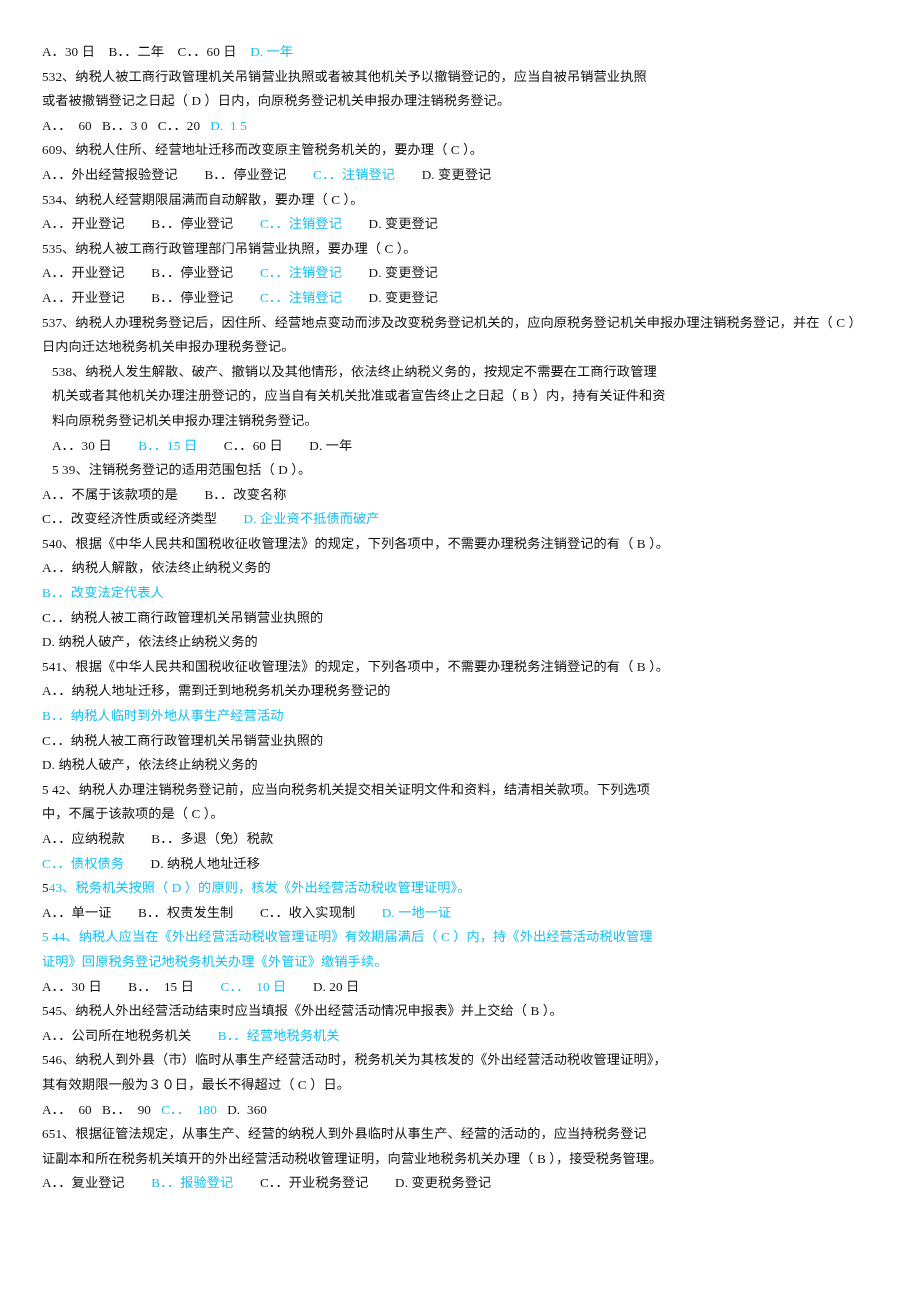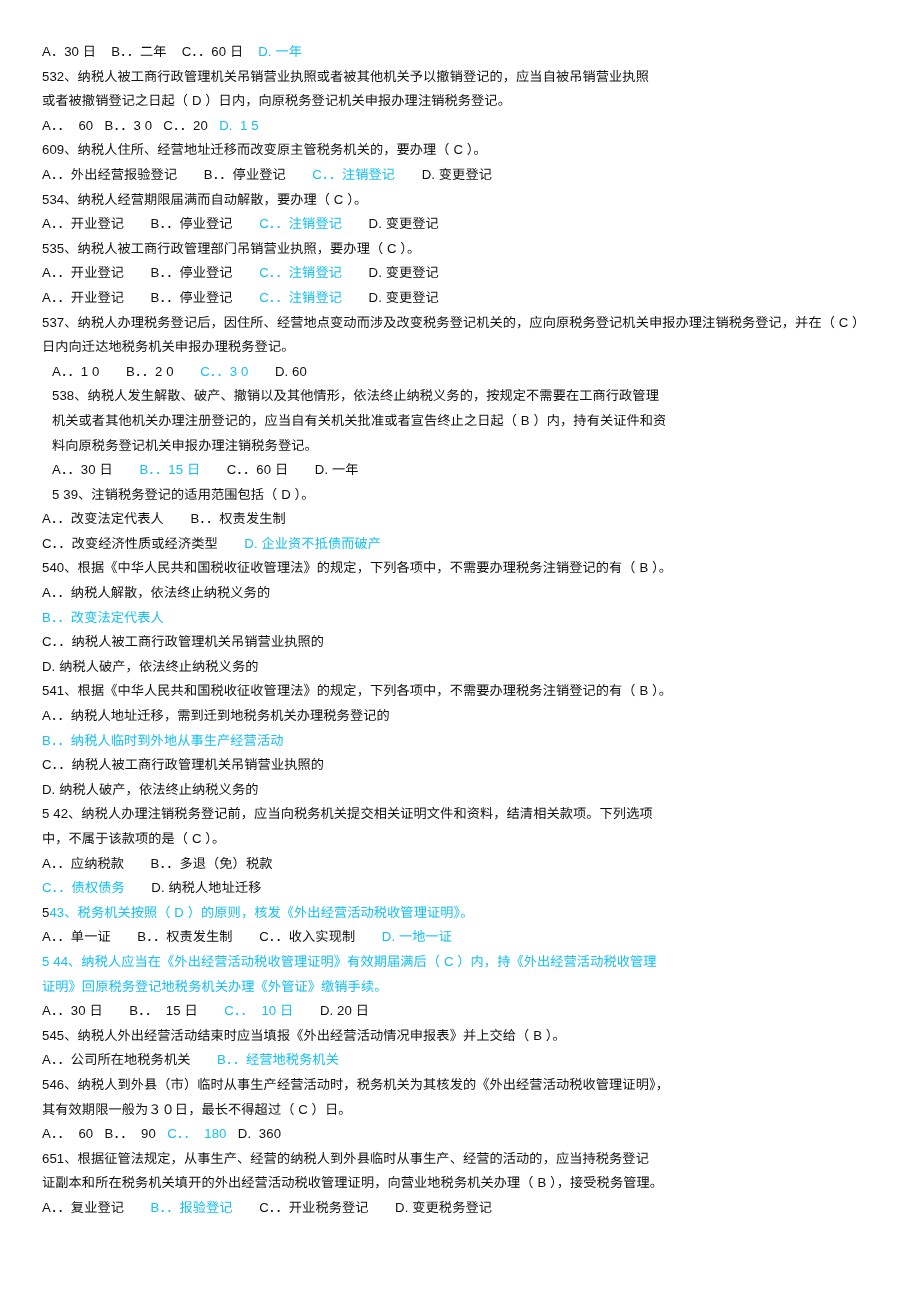--- a/index.html
+++ b/index.html
@@ -15,20 +15,21 @@
     color: #000000;
     -webkit-font-smoothing: none;
   }
   #page {
     position: relative;
     width: 920px;
     height: 1143px;
     box-sizing: border-box;
     padding: 40px 10px 0 42px;
     background: #ffffff;
+    font-family: Liberation Serif, serif;
   }
   .line {
     font-size: 13.2px;
     line-height: 24.6px;
     white-space: pre;
     letter-spacing: 0.1px;
     color: #111111;
   }
   .seg { white-space: pre; }
   .seg.cyan { color: #18c0f0; }
@@ -47,27 +48,26 @@
     <div class="line ind0"><span class="seg dark">A．．  60   B．．3 0   C．．20   </span><span class="seg cyan">D.  1 5</span></div>
     <div class="line ind0"><span class="seg dark">609、纳税人住所、经营地址迁移而改变原主管税务机关的，要办理（ C ）。</span></div>
     <div class="line ind0"><span class="seg dark">A．．外出经营报验登记　　B．．停业登记　　</span><span class="seg cyan">C．．注销登记</span><span class="seg dark">　　D. 变更登记</span></div>
     <div class="line ind0"><span class="seg dark">534、纳税人经营期限届满而自动解散，要办理（ C ）。</span></div>
     <div class="line ind0"><span class="seg dark">A．．开业登记　　B．．停业登记　　</span><span class="seg cyan">C．．注销登记</span><span class="seg dark">　　D. 变更登记</span></div>
     <div class="line ind0"><span class="seg dark">535、纳税人被工商行政管理部门吊销营业执照，要办理（ C ）。</span></div>
     <div class="line ind0"><span class="seg dark">A．．开业登记　　B．．停业登记　　</span><span class="seg cyan">C．．注销登记</span><span class="seg dark">　　D. 变更登记</span></div>
     <div class="line ind0"><span class="seg dark">A．．开业登记　　B．．停业登记　　</span><span class="seg cyan">C．．注销登记</span><span class="seg dark">　　D. 变更登记</span></div>
     <div class="line ind0"><span class="seg dark">537、纳税人办理税务登记后，因住所、经营地点变动而涉及改变税务登记机关的，应向原税务登记机关申报办理注销税务登记，并在（ C ）</span></div>
     <div class="line ind0"><span class="seg dark">日内向迁达地税务机关申报办理税务登记。</span></div>
-    <div class="line ind1"><span class="seg dark">A．．1 0　　B．．2 0　　</span><span class="seg cyan">C．．3 0</span><span class="seg dark">　　D. 60</span></div>
     <div class="line ind1"><span class="seg dark">538、纳税人发生解散、破产、撤销以及其他情形，依法终止纳税义务的，按规定不需要在工商行政管理</span></div>
     <div class="line ind1"><span class="seg dark">机关或者其他机关办理注册登记的，应当自有关机关批准或者宣告终止之日起（ B ）内，持有关证件和资</span></div>
     <div class="line ind1"><span class="seg dark">料向原税务登记机关申报办理注销税务登记。</span></div>
     <div class="line ind1"><span class="seg dark">A．．30 日　　</span><span class="seg cyan">B．．15 日</span><span class="seg dark">　　C．．60 日　　D. 一年</span></div>
     <div class="line ind1"><span class="seg dark">5 39、注销税务登记的适用范围包括（ D ）。</span></div>
-    <div class="line ind0"><span class="seg dark">A．．改变法定代表人　　B．．权责发生制</span></div>
+    <div class="line ind0"><span class="seg dark">A．．不属于该款项的是　　B．．改变名称</span></div>
     <div class="line ind0"><span class="seg dark">C．．改变经济性质或经济类型　　</span><span class="seg cyan">D. 企业资不抵债而破产</span></div>
     <div class="line ind0"><span class="seg dark">540、根据《中华人民共和国税收征收管理法》的规定，下列各项中，不需要办理税务注销登记的有（ B ）。</span></div>
     <div class="line ind0"><span class="seg dark">A．．纳税人解散，依法终止纳税义务的</span></div>
     <div class="line ind0"><span class="seg cyan">B．．改变法定代表人</span></div>
     <div class="line ind0"><span class="seg dark">C．．纳税人被工商行政管理机关吊销营业执照的</span></div>
     <div class="line ind0"><span class="seg dark">D. 纳税人破产，依法终止纳税义务的</span></div>
     <div class="line ind0"><span class="seg dark">541、根据《中华人民共和国税收征收管理法》的规定，下列各项中，不需要办理税务注销登记的有（ B ）。</span></div>
     <div class="line ind0"><span class="seg dark">A．．纳税人地址迁移，需到迁到地税务机关办理税务登记的</span></div>
     <div class="line ind0"><span class="seg cyan">B．．纳税人临时到外地从事生产经营活动</span></div>
     <div class="line ind0"><span class="seg dark">C．．纳税人被工商行政管理机关吊销营业执照的</span></div>

